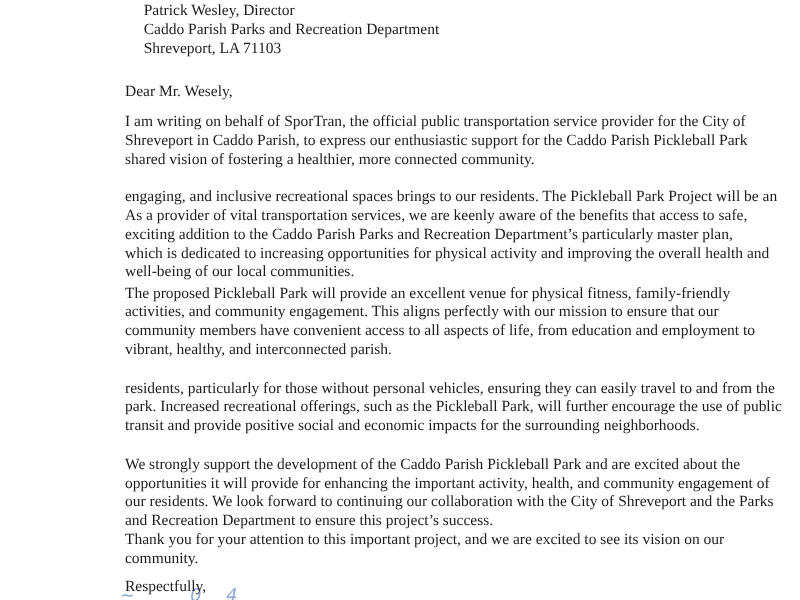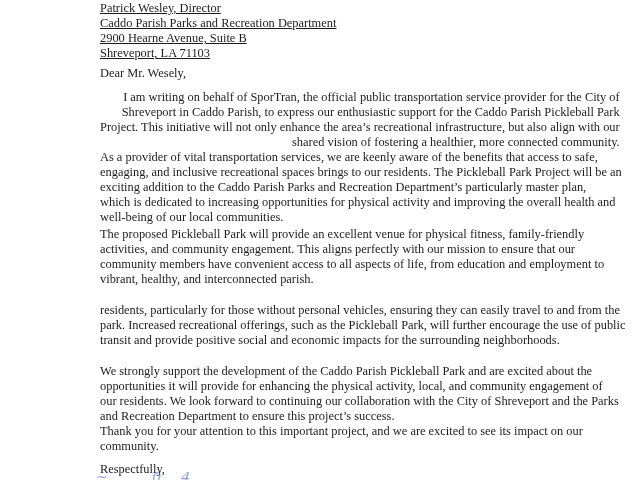--- a/index.html
+++ b/index.html
@@ -6,85 +6,83 @@
   body {
     width:640px; height:480px; overflow:hidden; background:#ffffff;
     position:relative;
   }
   .page {
     position:absolute; left:100px; top:0px; width:535px;
     font-family:"Liberation Serif", "DejaVu Serif", serif;
     font-size:12.4px; line-height:15.1px; color:#1c1c1c;
   }
   .line { display:block; white-space:nowrap; }
-  .addr { position:absolute; left:0; top:1px;text-decoration:underline; }
+  .addr { position:absolute; left:15px; top:1px; }
   .salutation { position:absolute; left:0; top:66px; }
   .p { position:absolute; left:0; }
-  .p1 { top:90px;text-align:right; }
+  .p1 { top:90px; }
   .p2 { top:150px; }
   .p3 { top:227px; }
   .p4 { top:303px; }
   .p5 { top:364px; }
   .p6 { top:424px; }
   .closing { position:absolute; left:0; top:462px; }
   .signature {
     position:absolute; left:-4px; top:470px;
     font-family:"DejaVu Sans", sans-serif; font-size:14px; color:#6f8fd0;
     letter-spacing:20px; font-style:italic; opacity:0.8;
   }
 </style>
 </head>
 <body>
 
 <div class="page">
 
   <div class="addr">
     <span class="line">Patrick Wesley, Director</span>
     <span class="line">Caddo Parish Parks and Recreation Department</span>
-    <span class="line">2900 Hearne Avenue, Suite B</span>
     <span class="line">Shreveport, LA 71103</span>
   </div>
 
   <div class="salutation">Dear Mr. Wesely,</div>
 
   <div class="p p1">
     <span class="line">I am writing on behalf of SporTran, the official public transportation service provider for the City of</span>
     <span class="line">Shreveport in Caddo Parish, to express our enthusiastic support for the Caddo Parish Pickleball Park</span>
-    <span class="line">Project. This initiative will not only enhance the area’s recreational infrastructure, but also align with our</span>
     <span class="line">shared vision of fostering a healthier, more connected community.</span>
   </div>
 
   <div class="p p2">
+    <span class="line">engaging, and inclusive recreational spaces brings to our residents. The Pickleball Park Project will be an</span>
     <span class="line">As a provider of vital transportation services, we are keenly aware of the benefits that access to safe,</span>
-    <span class="line">engaging, and inclusive recreational spaces brings to our residents. The Pickleball Park Project will be an</span>
     <span class="line">exciting addition to the Caddo Parish Parks and Recreation Department’s particularly master plan,</span>
     <span class="line">which is dedicated to increasing opportunities for physical activity and improving the overall health and</span>
     <span class="line">well-being of our local communities.</span>
   </div>
 
   <div class="p p3">
     <span class="line">The proposed Pickleball Park will provide an excellent venue for physical fitness, family-friendly</span>
     <span class="line">activities, and community engagement. This aligns perfectly with our mission to ensure that our</span>
     <span class="line">community members have convenient access to all aspects of life, from education and employment to</span>
     <span class="line">vibrant, healthy, and interconnected parish.</span>
   </div>
 
   <div class="p p4">
     <span class="line">residents, particularly for those without personal vehicles, ensuring they can easily travel to and from the</span>
     <span class="line">park. Increased recreational offerings, such as the Pickleball Park, will further encourage the use of public</span>
     <span class="line">transit and provide positive social and economic impacts for the surrounding neighborhoods.</span>
   </div>
 
   <div class="p p5">
     <span class="line">We strongly support the development of the Caddo Parish Pickleball Park and are excited about the</span>
-    <span class="line">opportunities it will provide for enhancing the physical activity, local, and community engagement of</span>
+    <span class="line">opportunities it will provide for enhancing the important activity, health, and community engagement of</span>
     <span class="line">our residents. We look forward to continuing our collaboration with the City of Shreveport and the Parks</span>
     <span class="line">and Recreation Department to ensure this project’s success.</span>
   </div>
 
   <div class="p p6">
-    <span class="line">Thank you for your attention to this important project, and we are excited to see its impact on our</span>
+    <span class="line">Thank you for your attention to this important project, and we are excited to see its vision on our</span>
     <span class="line">community.</span>
   </div>
 
   <div class="signature">~ 04</div>
   <div class="closing">Respectfully,</div>
 </div>
 
 </body></html>

